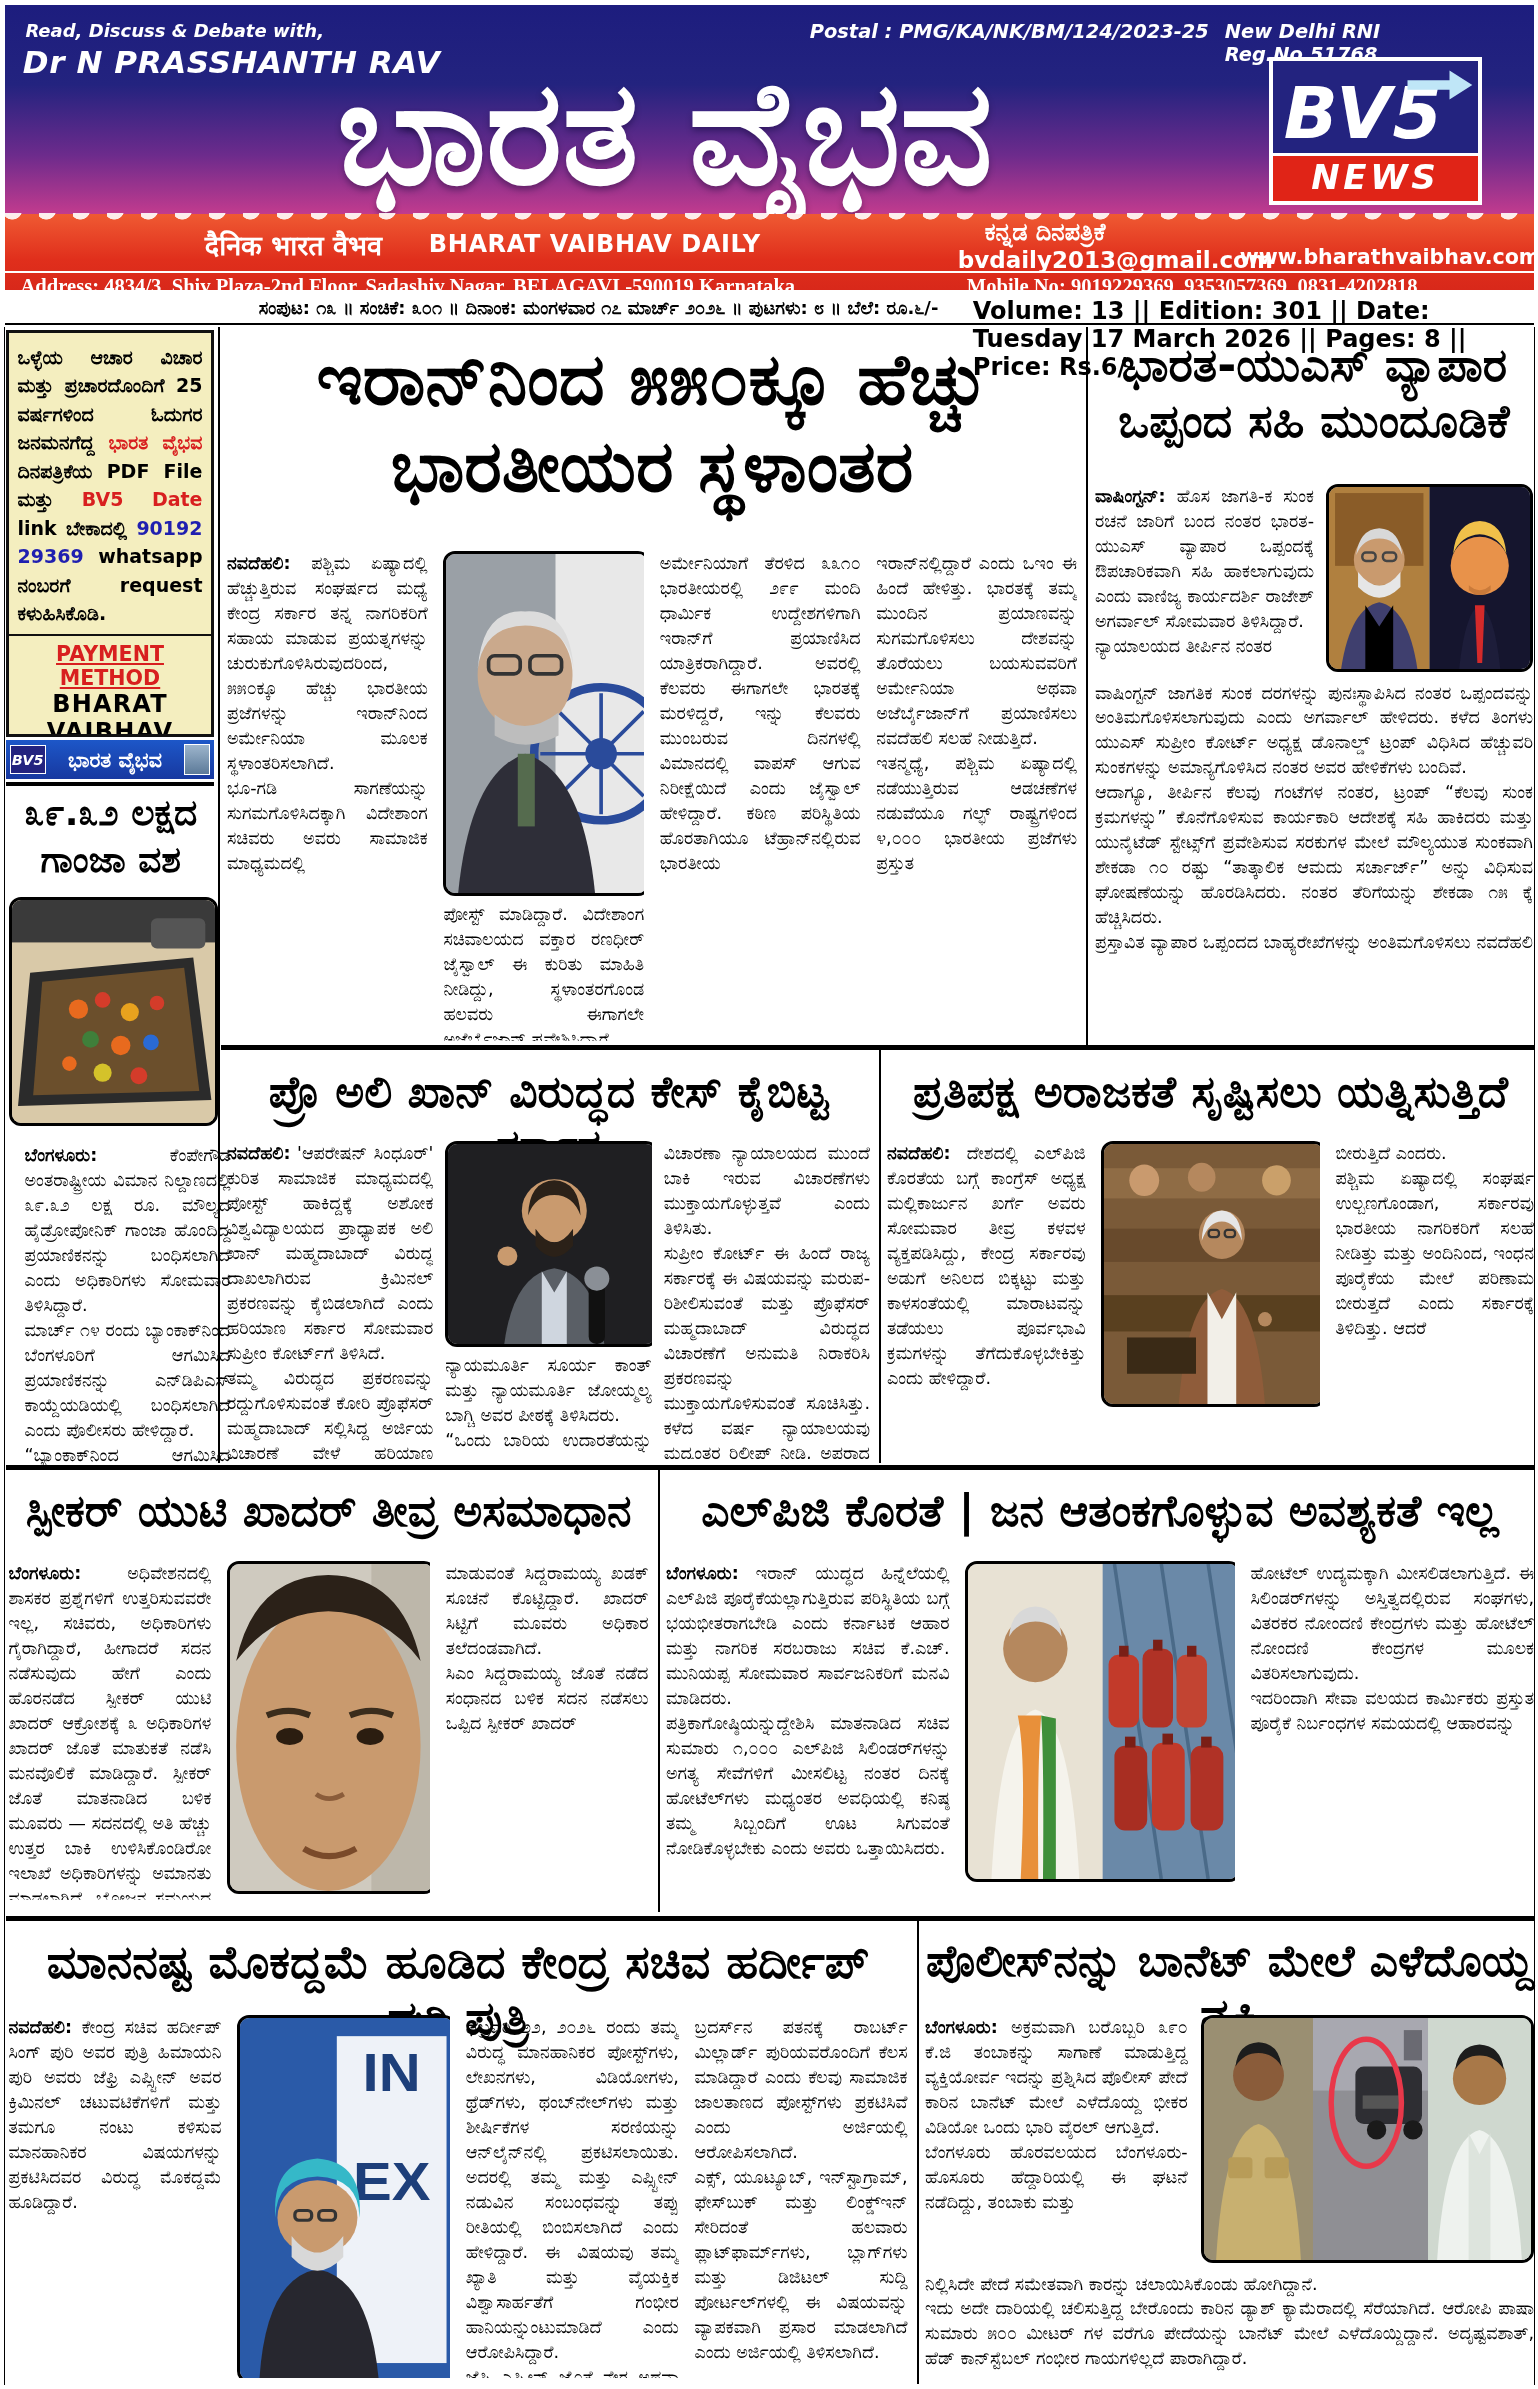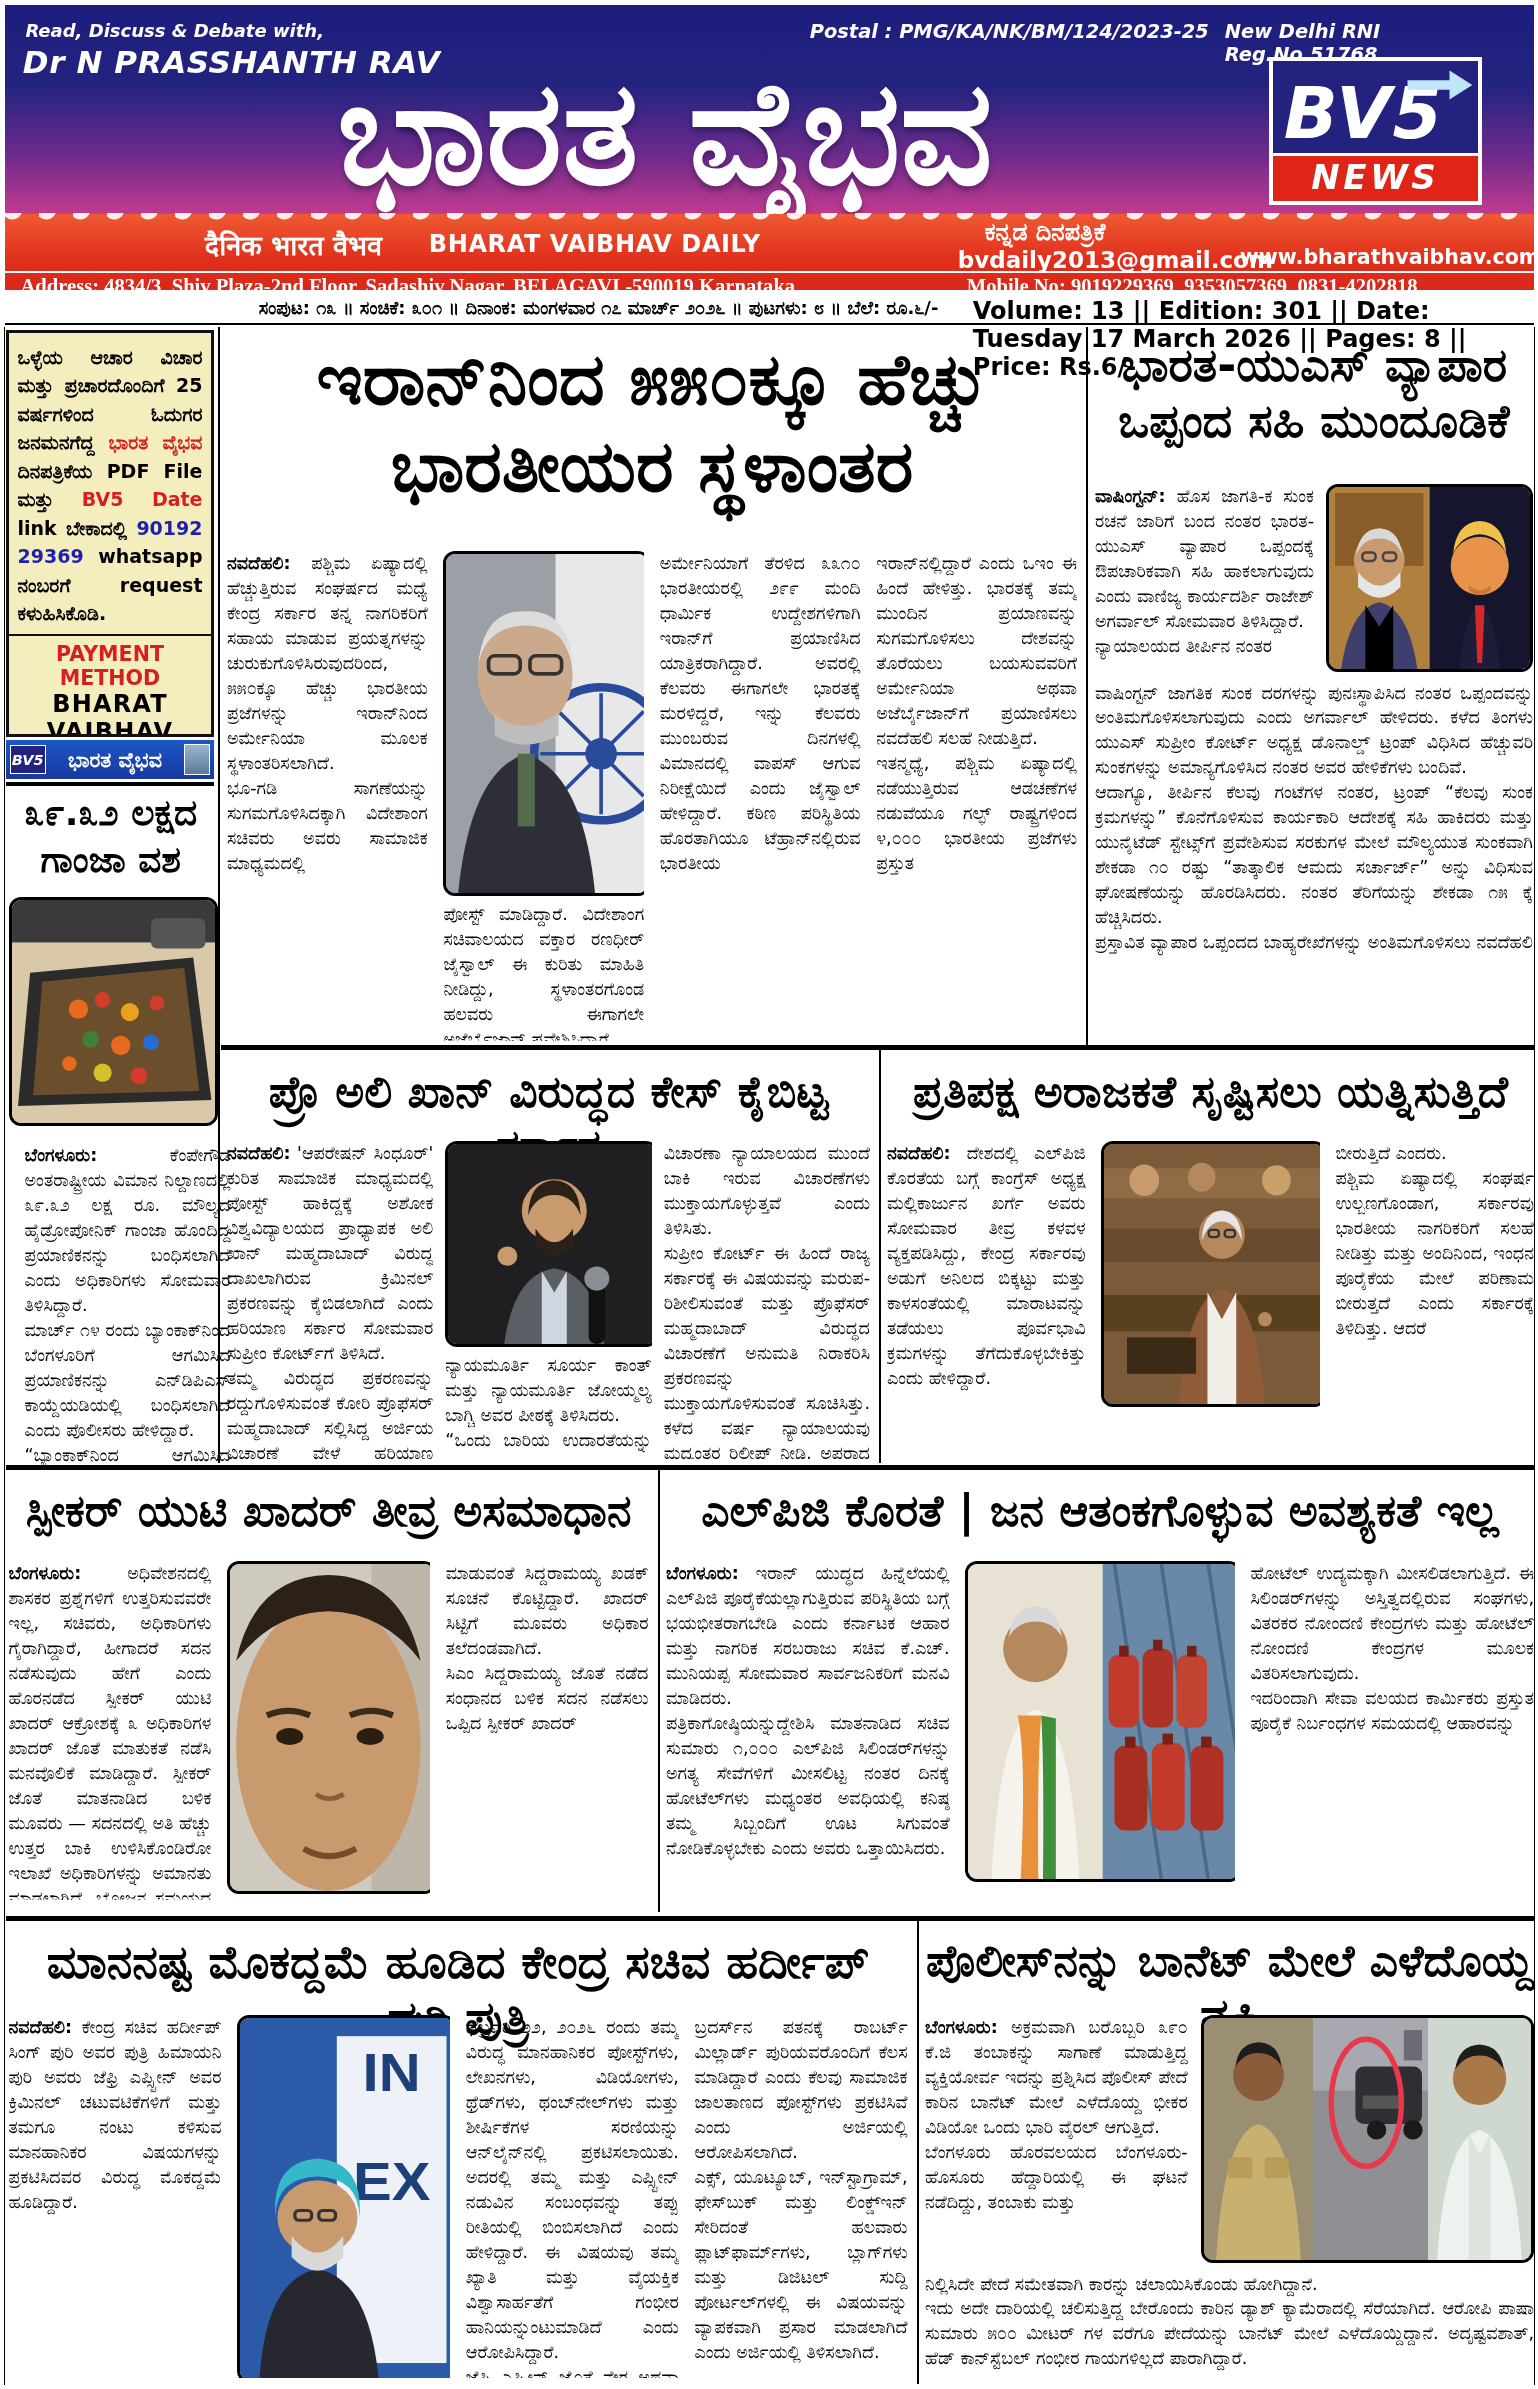--- a/index.html
+++ b/index.html
@@ -42,21 +42,21 @@
   .body{font-size:17.6px;line-height:1.42;text-align:justify;white-space:pre-line;}
   .dl{font-weight:800;}
   .cols{display:flex;gap:15.7px;}
   .col{flex:1;overflow:hidden;}
   .photo{border:3px solid #000;border-radius:12px;overflow:hidden;background:#ccc;}
   .vline{width:1.8px;background:#000;}
   
   .promo{left:6px;top:330px;width:208px;height:407px;background:#f4eebf;border:3px solid #111;box-sizing:border-box;padding:9.7px 8.5px;overflow:hidden;}
   .promo-txt{font-size:19px;font-weight:700;line-height:1.5;text-align:justify;}
   .red{color:#d81f1f;} .blue{color:#1f1fb0;}
-  .pay-h{color:#d81f1f;font-weight:800;text-align:center;font-size:20.6px;margin-top:6px;}
+  .pay-h{color:#d81f1f;font-weight:800;text-align:center;font-size:20.6px;text-decoration:underline;margin-top:6px;}
   .pay-l1{font-weight:800;text-align:center;font-size:24px;letter-spacing:1.2px;}
   .miniban{left:6px;top:740px;width:208px;height:39px;background:linear-gradient(180deg,#1d57c8,#1738a0);
      display:flex;align-items:center;gap:4.8px;padding:0 3.6px;box-sizing:border-box;}
   .mb-logo{width:34px;height:27px;background:#23237f;border:1.8px solid #fff;color:#fff;font-size:14.5px;font-weight:800;
      font-style:italic;display:flex;align-items:center;justify-content:center;}
   .mb-title{color:#fff;font-size:20.6px;font-weight:800;flex:1;text-align:center;}
   .mb-photo{width:24px;height:29px;background:linear-gradient(180deg,#9db5cc,#5c7a99);border:1.2px solid #fff;}
   
   .hl-lead{left:227px;top:337px;width:850px;font-size:71px;}
   .hl-trade{left:1095px;top:337px;width:438px;font-size:46px;}

